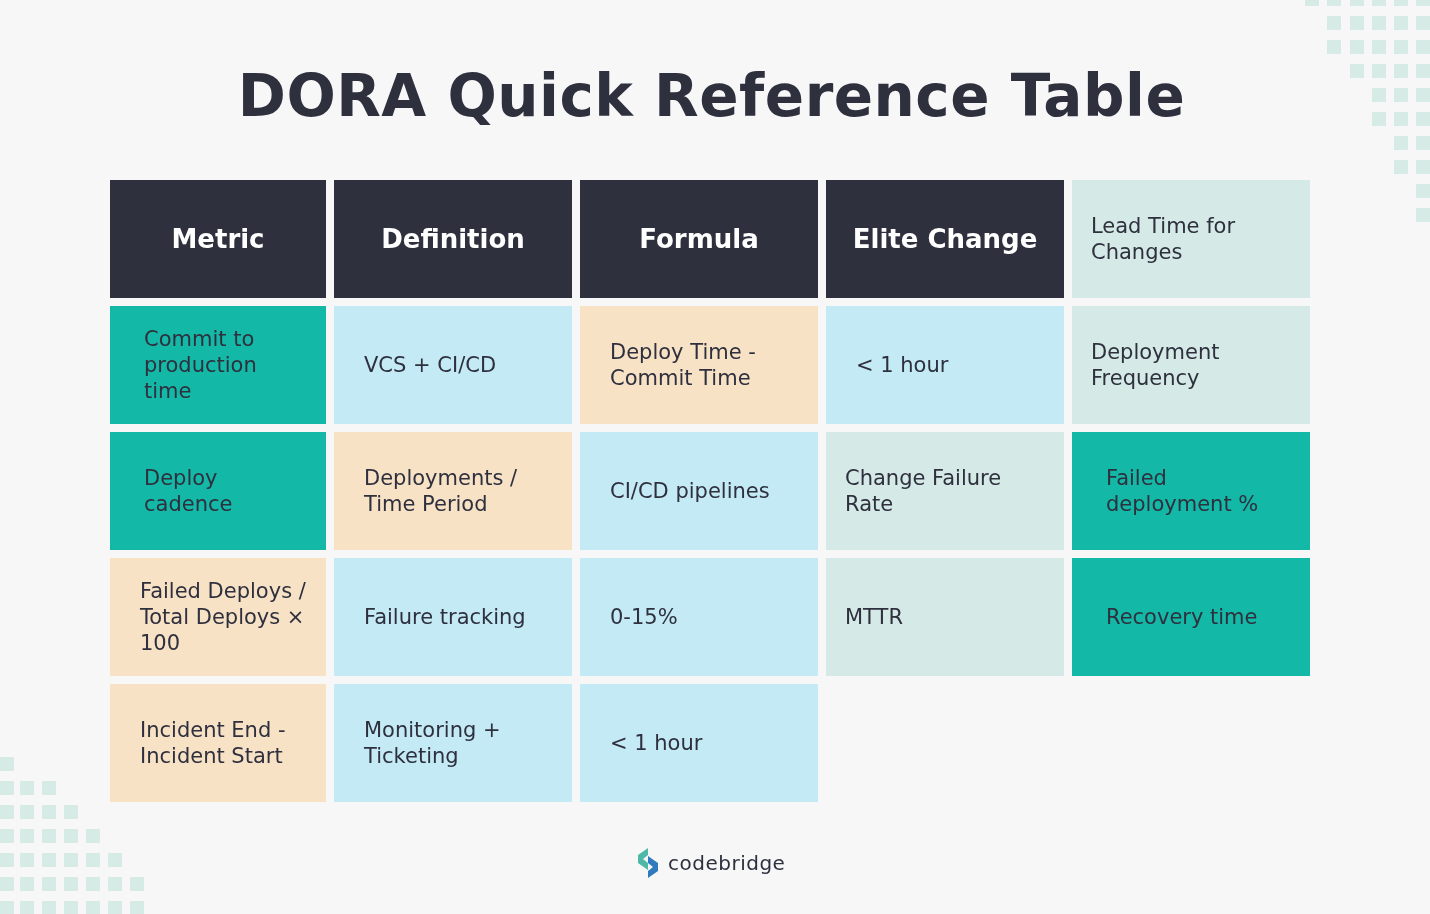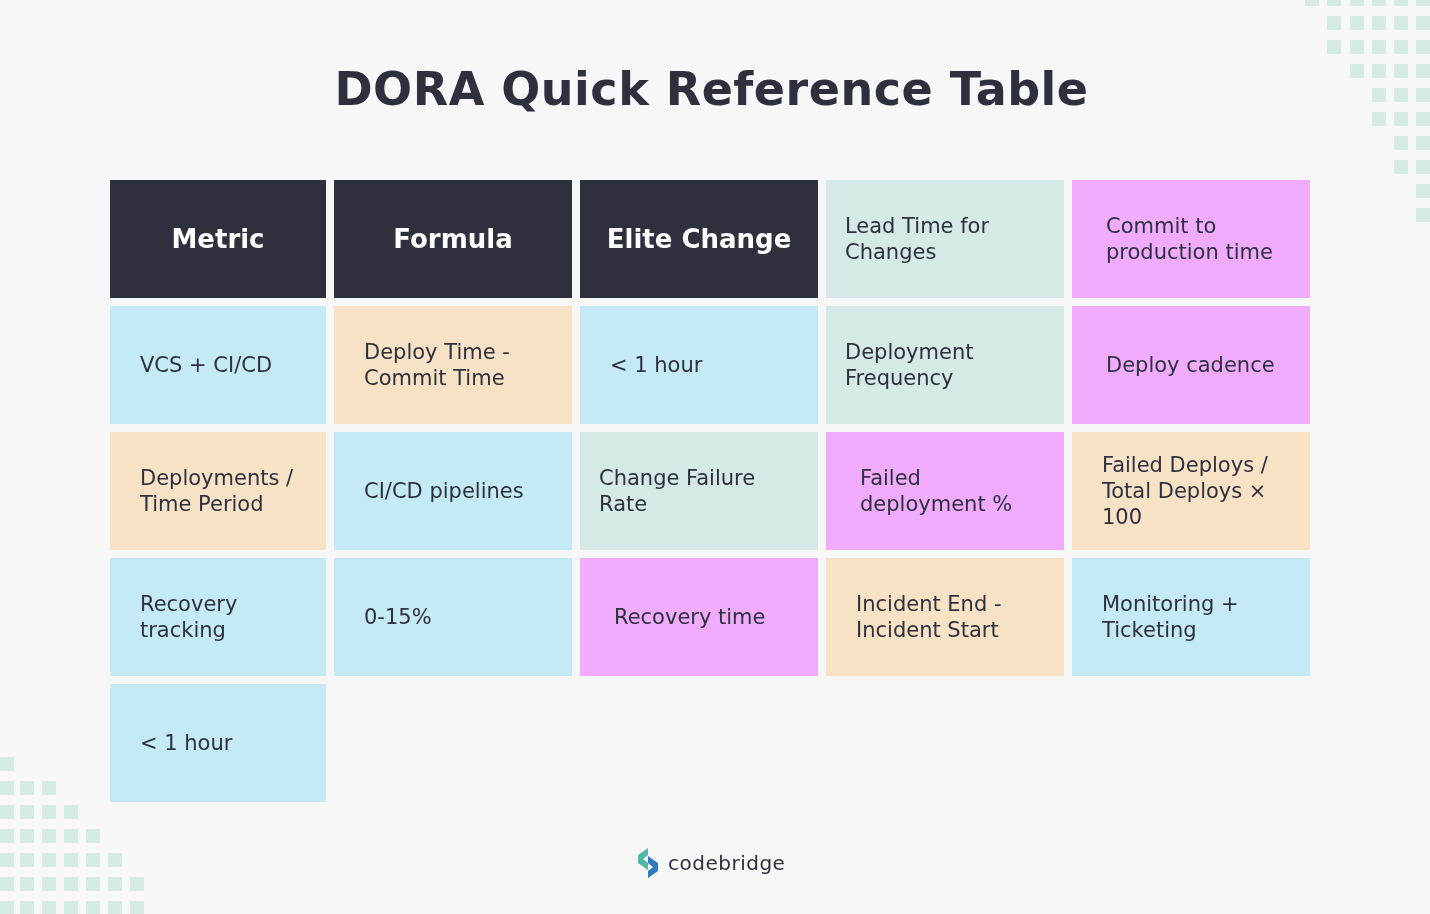--- a/index.html
+++ b/index.html
@@ -1,57 +1,59 @@
 <!DOCTYPE html>
 <html><head>
 <meta charset="utf-8">
 <style>
   html, body { margin:0; padding:0; }
   body { width:1430px; height:914px; background:#f7f7f7; position:relative; overflow:hidden; font-family:"DejaVu Sans", sans-serif; color:#2e303e; }
-  .title { position:absolute; left:0; top:62px; width:1423px; text-align:center; font-size:46px; font-weight:bold; color:#2e303e; letter-spacing:0.5px; }
+  .title { position:absolute; left:0; top:62px; width:1423px; text-align:center; font-size:58px; font-weight:bold; color:#2e303e; letter-spacing:0.5px; }
   .grid { position:absolute; left:110px; top:180px; display:grid; grid-template-columns:216px 238px 238px 238px 238px; column-gap:10px; row-gap:9px;gap:8px; }
   .hcell { background:#2e303e; color:#fff; height:118px; display:flex; align-items:center; justify-content:center; font-size:26px; font-weight:bold; }
   .cell { height:118px; display:flex; align-items:center; font-size:21px; line-height:26px; padding:0 20px 0 30px; box-sizing:border-box; }
   .cell.c0 { background:#d5eae6; padding-left:19px; }
-  .cell.c1 { background:#f0abfc;padding-left:34px; }
+  .cell.c1 { background:#14b8a6;padding-left:34px; }
   .cell.c2 { background:#f8e2c6; }
   .cell.c3 { background:#c4eaf5; }
   .cell.c4 { background:#c4eaf5; }
   .dots { position:absolute; }
   .dot { position:absolute; width:14px; height:14px; background:#d6eae6; }
   .logo { position:absolute; left:636px; top:848px; display:flex; align-items:center; gap:8px; }
   .logo-text { font-size:20px; color:#2e303e; letter-spacing:0.5px; }
 </style>
 </head>
 <body>
 
 <div class="title">DORA Quick Reference Table</div>
 
 <div class="grid">
   <div class="hcell">Metric</div>
+  <div class="hcell">Definition</div>
   <div class="hcell">Formula</div>
   <div class="hcell">Elite Change</div>
 
   <div class="cell c0">Lead Time for Changes</div>
   <div class="cell c1">Commit to production time</div>
   <div class="cell c3">VCS + CI/CD</div>
   <div class="cell c2">Deploy Time - Commit Time</div>
   <div class="cell c4">&lt; 1 hour</div>
 
   <div class="cell c0">Deployment Frequency</div>
   <div class="cell c1">Deploy cadence</div>
   <div class="cell c2">Deployments / Time Period</div>
   <div class="cell c3">CI/CD pipelines</div>
 
   <div class="cell c0">Change Failure Rate</div>
   <div class="cell c1">Failed deployment %</div>
   <div class="cell c2">Failed Deploys / Total Deploys × 100</div>
-  <div class="cell c3">Recovery tracking</div>
+  <div class="cell c3">Failure tracking</div>
   <div class="cell c4">0-15%</div>
 
+  <div class="cell c0">MTTR</div>
   <div class="cell c1">Recovery time</div>
   <div class="cell c2">Incident End - Incident Start</div>
   <div class="cell c3">Monitoring + Ticketing</div>
   <div class="cell c4">&lt; 1 hour</div>
 </div>
 
 <div class="dots" id="dots-tr">
     <div class="dot" style="left: 1305px; top: -8px;"></div>
     <div class="dot" style="left: 1327px; top: -8px;"></div>
     <div class="dot" style="left: 1350px; top: -8px;"></div>

